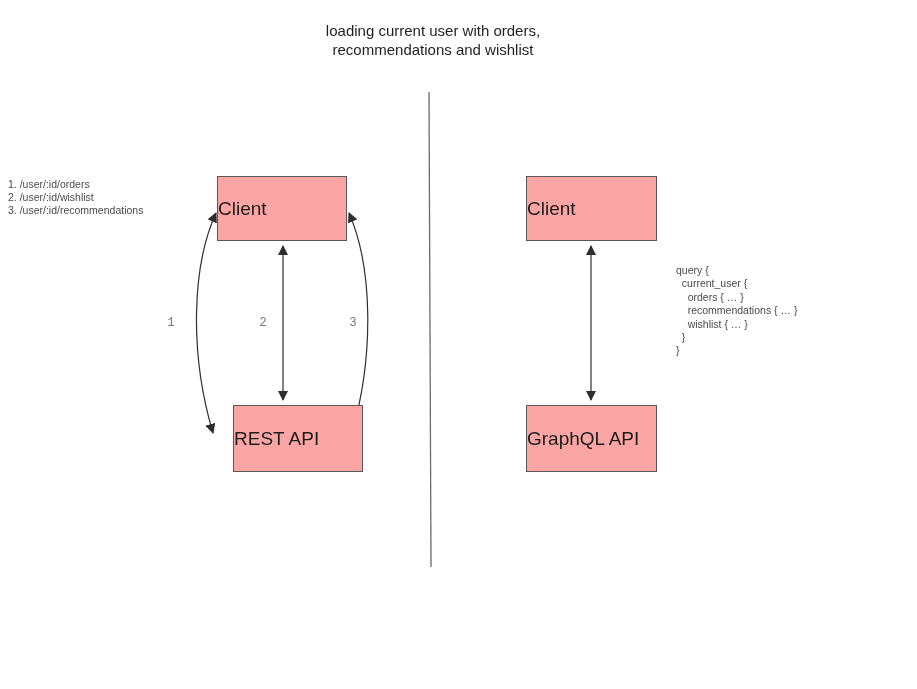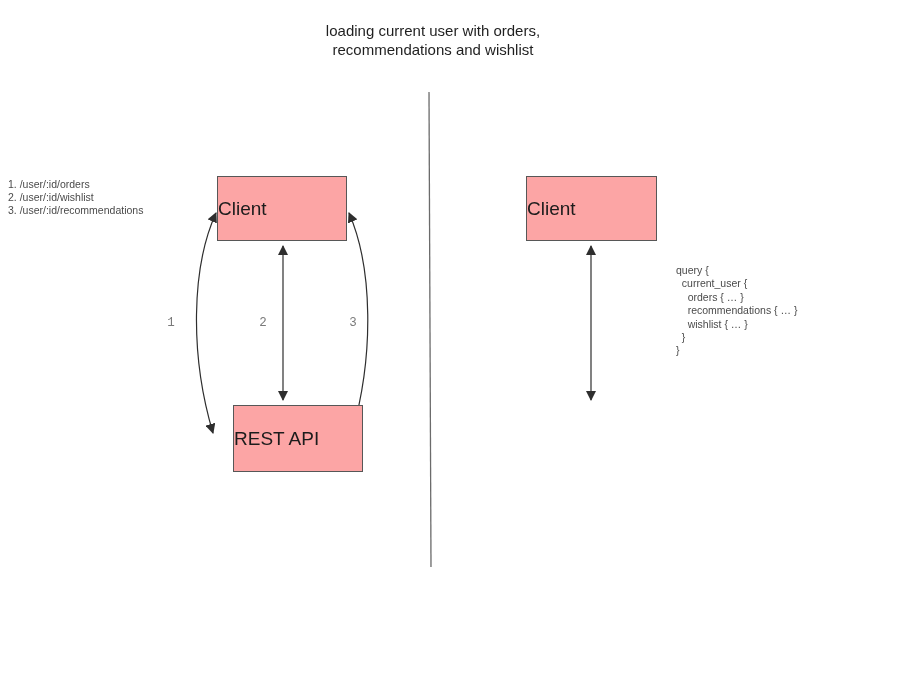--- a/index.html
+++ b/index.html
@@ -110,20 +110,23 @@
   </div>
 
   <div class="arrow-num num-1">1</div>
   <div class="arrow-num num-2">2</div>
   <div class="arrow-num num-3">3</div>
 
   <div class="box box-client-right">
     <span>Client</span>
   </div>
 
+  <div class="box box-graphql">
+    <span>GraphQL API</span>
+  </div>
 
   <pre class="mono query">query {
   current_user {
     orders { … }
     recommendations { … }
     wishlist { … }
   }
 }</pre>
 
 </div>

